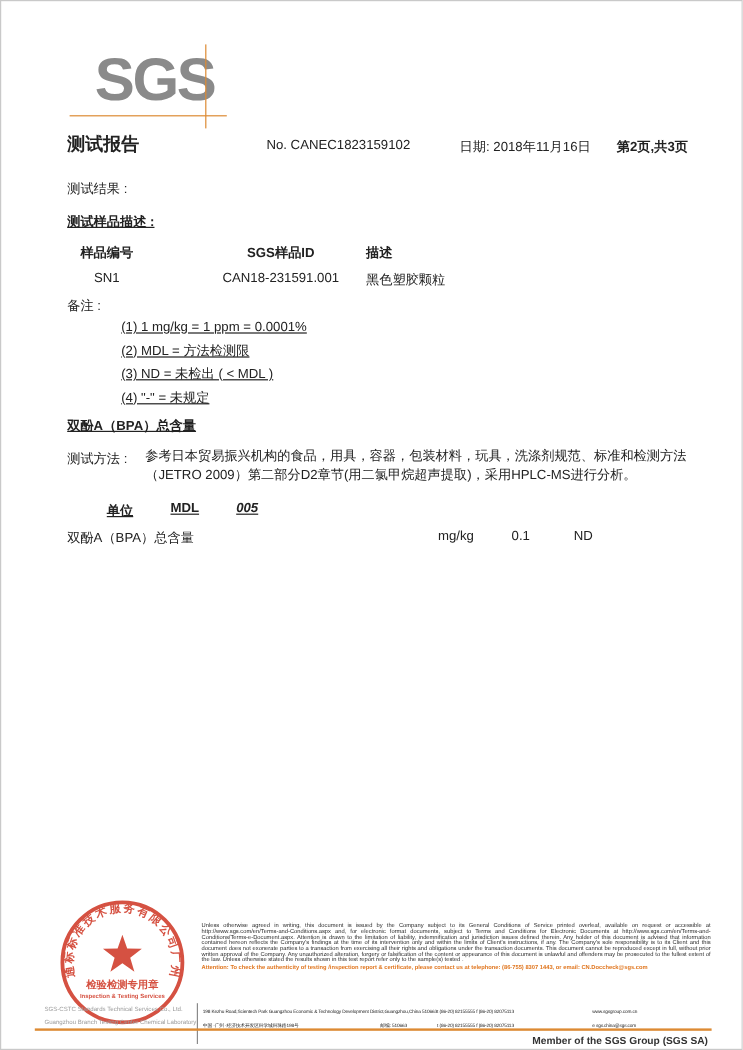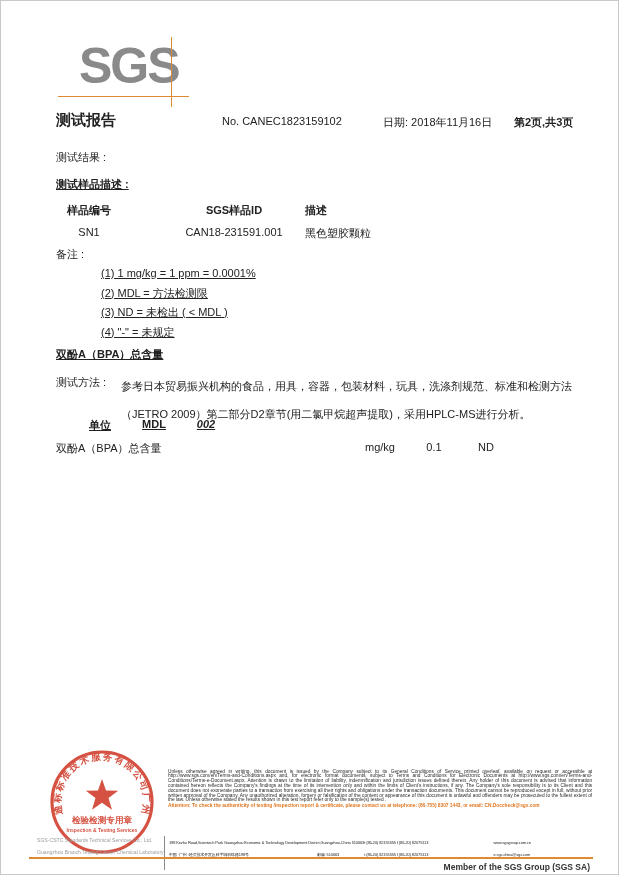--- a/index.html
+++ b/index.html
@@ -24,21 +24,21 @@
   .u { text-decoration:underline; }
   .it { font-style:italic; }
 
   .sample-row { display:flex; }
   .sc1 { width:80px; text-align:center; }
   .sc2 { width:118px; text-align:center; margin-left:46px; }
   .sc3 { margin-left:12px; text-align:left; }
 
   .notes div { line-height:19.5px; }
 
-  .method-text { width:462px; line-height:28px; }
+  .method-text { width:462px; line-height:16px; }
 
   .rt-row { display:flex; }
   .rc1 { width:280px; }
   .rc2 { width:44px; text-align:center; margin-left:22px; }
   .rc3 { width:36px; text-align:center; margin-left:14px; }
   .rc4 { width:40px; text-align:center; margin-left:14px; }
 
   
   .scaled { transform-origin:top left; }
   .disclaimer { font-size:8px; line-height:7.9px; color:#2a2a2a; text-align:justify; width:707px; transform:scale(0.6); }
@@ -97,21 +97,21 @@
 
   <div class="abs body-txt bold u" style="left:55px; top:346px;">双酚A（BPA）总含量</div>
 
   <div class="abs body-txt" style="left:55px; top:374px;">测试方法 :</div>
   <div class="abs body-txt method-text" style="left:120px; top:371px;">参考日本贸易振兴机构的食品，用具，容器，包装材料，玩具，洗涤剂规范、标准和检测方法（JETRO 2009）第二部分D2章节(用二氯甲烷超声提取)，采用HPLC-MS进行分析。</div>
 
   <div class="abs body-txt" style="left:55px; top:417px;">
     <div class="rt-row">
       <span class="rc2 bold u">单位</span>
       <span class="rc3 bold u">MDL</span>
-      <span class="rc4 bold u it">002</span>
+      <span class="rc4 bold u it">005</span>
     </div>
     <div class="rt-row" style="margin-top:8px;">
       <span class="rc1">双酚A（BPA）总含量</span>
       <span class="rc2">mg/kg</span>
       <span class="rc3">0.1</span>
       <span class="rc4">ND</span>
     </div>
   </div>
 
   <div class="abs" style="left:167px; top:768px; width:426px; height:62px; overflow:visible;">

